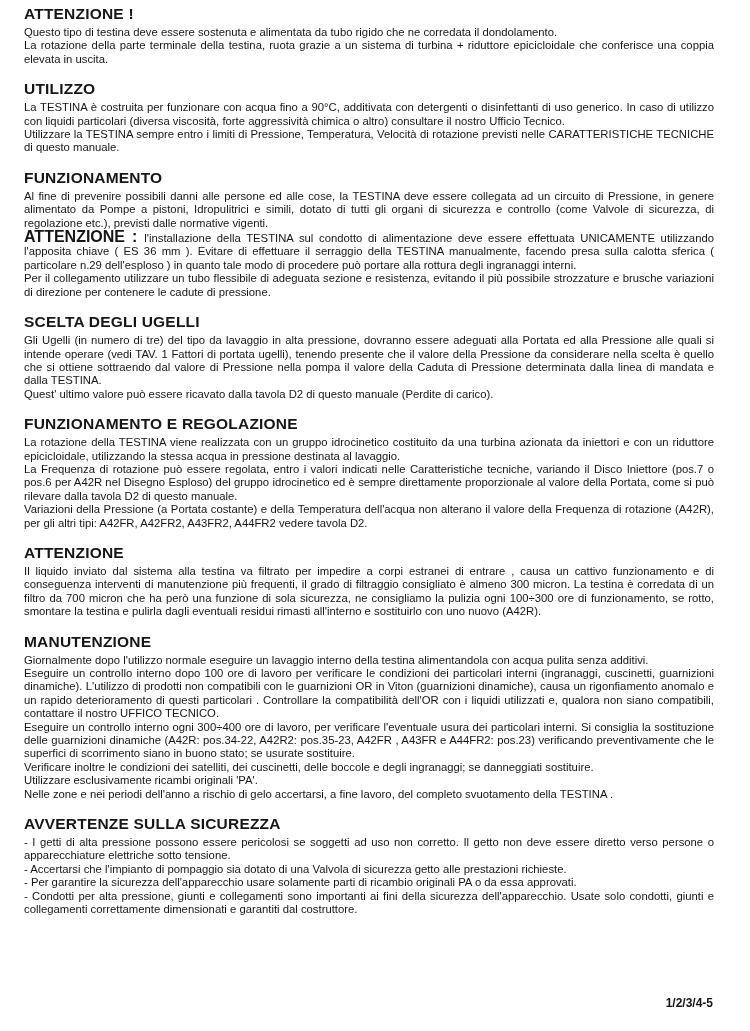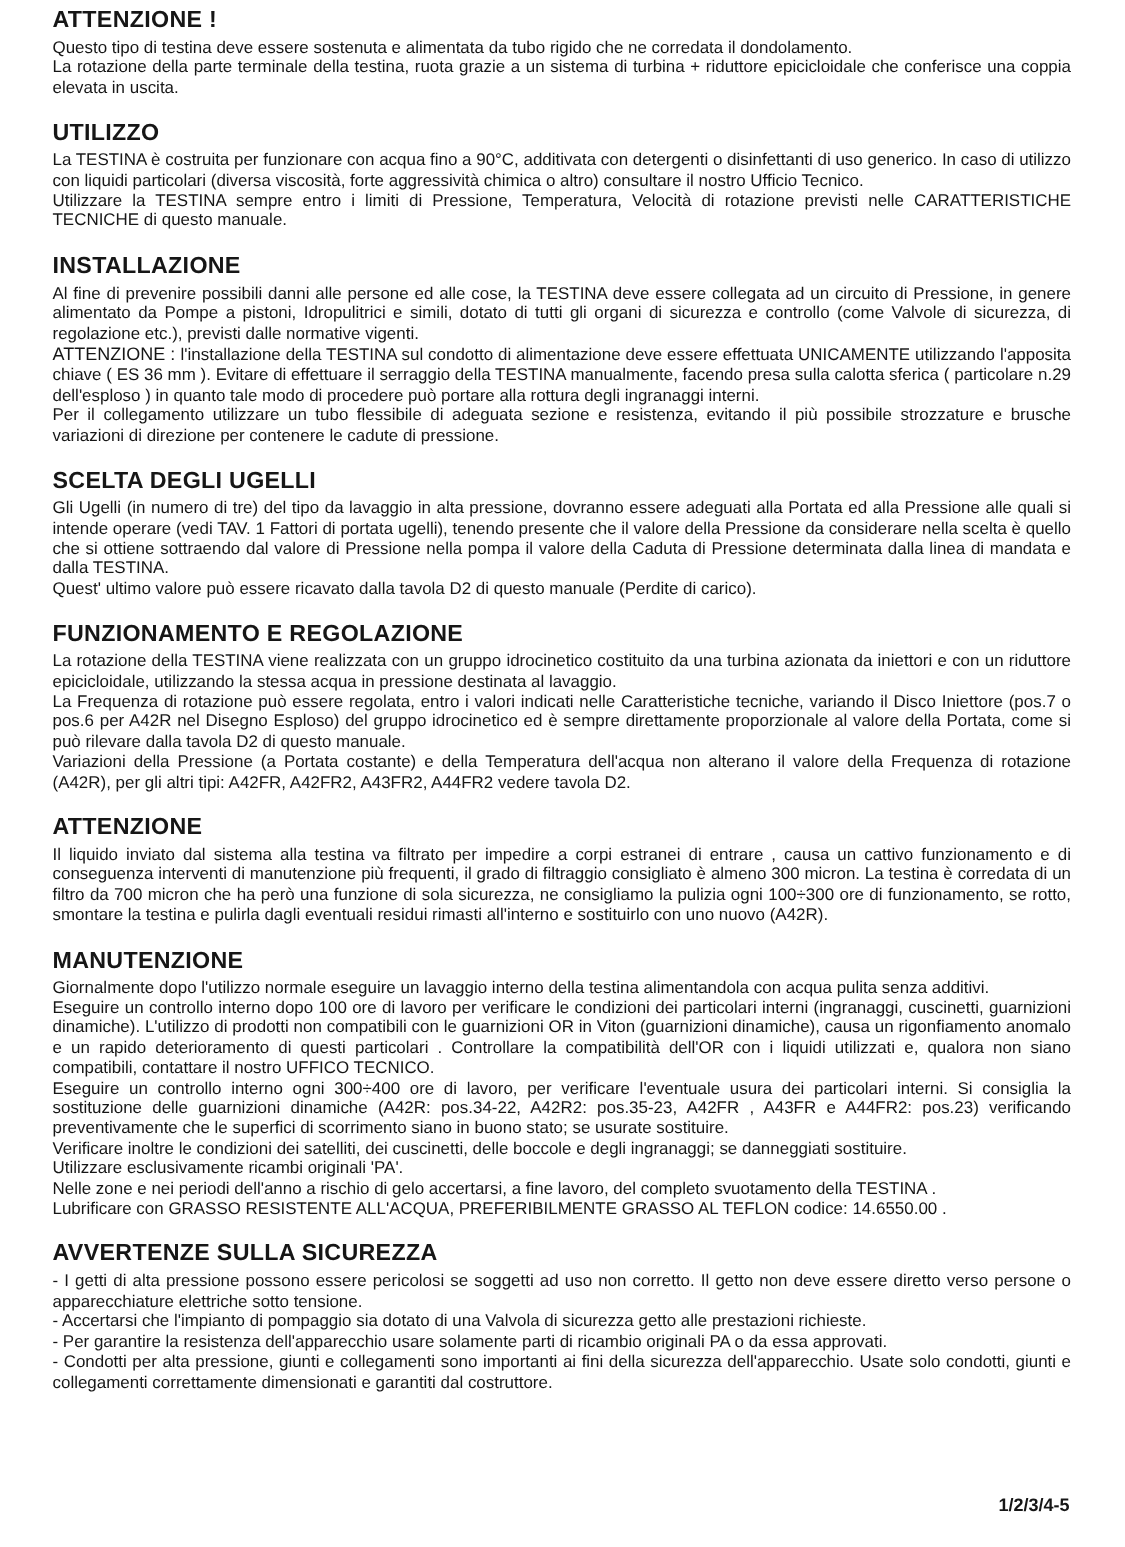--- a/index.html
+++ b/index.html
@@ -9,43 +9,43 @@
   body {
     width: 750px;
     height: 1031px;
     background: #ffffff;
     color: #161616;
     font-family: "Liberation Sans", sans-serif;
     position: relative;
     overflow: hidden;
   }
   .page {
-    padding: 3px 36px 0 35px;
+    padding: 3px 36px 0 24px;
   }
   .section-heading {
     font-size: 15.5px;
     font-weight: bold;
     letter-spacing: 0.2px;
     margin: 14px 0 3px 0;
     line-height: 18px;
   }
   .doc-section:first-child .section-heading {
     margin-top: 2px;
   }
   .doc-paragraph {
     font-size: 11.3px;
     line-height: 13.4px;
     margin: 0;
     text-align: justify;
   }
   .run-normal { font-weight: normal; }
   .run-bold { font-weight: normal; }
   .run-bold-large {
-    font-weight: normal;
-    font-size: 12px;
+    font-weight: bold;
+    font-size: 16px;
   }
   .page-footer {
     position: absolute;
     right: 37px;
     top: 996px;
     font-size: 12px;
     font-weight: bold;
   }
 </style>
 </head>
@@ -57,21 +57,21 @@
         <h2 class="section-heading">ATTENZIONE !</h2>
         <p class="doc-paragraph"><span class="run run-normal">Questo tipo di testina deve essere sostenuta e alimentata da tubo rigido che ne corredata il dondolamento.</span></p>
         <p class="doc-paragraph"><span class="run run-normal">La rotazione della parte terminale della testina, ruota grazie a un sistema di turbina + riduttore epicicloidale che conferisce una coppia elevata in uscita.</span></p>
       </section>
       <section class="doc-section">
         <h2 class="section-heading">UTILIZZO</h2>
         <p class="doc-paragraph"><span class="run run-normal">La TESTINA è costruita per funzionare con acqua fino a 90°C, additivata con detergenti o disinfettanti  di uso generico. In caso di utilizzo con liquidi particolari (diversa viscosità, forte aggressività chimica o altro) consultare il nostro Ufficio Tecnico.</span></p>
         <p class="doc-paragraph"><span class="run run-normal">Utilizzare la TESTINA sempre entro i limiti di Pressione, Temperatura, Velocità di rotazione previsti nelle CARATTERISTICHE TECNICHE di questo manuale.</span></p>
       </section>
       <section class="doc-section">
-        <h2 class="section-heading">INSTALLAZIONE</h2>
+        <h2 class="section-heading">FUNZIONAMENTO</h2>
         <p class="doc-paragraph"><span class="run run-normal">Al fine di prevenire possibili danni alle persone ed alle cose, la TESTINA deve essere collegata ad un circuito di Pressione, in genere alimentato da Pompe a pistoni, Idropulitrici e simili, dotato di tutti gli organi di sicurezza e controllo (come Valvole di sicurezza, di regolazione etc.), previsti dalle normative vigenti.</span></p>
         <p class="doc-paragraph"><span class="run run-bold-large">ATTENZIONE : </span><span class="run run-bold">l'installazione della TESTINA sul condotto di alimentazione deve essere effettuata UNICAMENTE utilizzando l'apposita chiave ( ES 36 mm ). Evitare di effettuare il serraggio della TESTINA manualmente, facendo presa sulla calotta sferica ( particolare n.29 dell'esploso ) in quanto tale modo di procedere può portare alla rottura degli ingranaggi interni.</span></p>
         <p class="doc-paragraph"><span class="run run-normal">Per il collegamento utilizzare un tubo flessibile di adeguata sezione e resistenza, evitando il più possibile strozzature e brusche variazioni di direzione per contenere le cadute di pressione.</span></p>
       </section>
       <section class="doc-section">
         <h2 class="section-heading">SCELTA DEGLI UGELLI</h2>
         <p class="doc-paragraph"><span class="run run-normal">Gli Ugelli (in numero di tre) del tipo da lavaggio in alta pressione, dovranno essere adeguati alla Portata ed alla Pressione alle quali si intende operare (vedi TAV. 1 Fattori di portata ugelli), tenendo presente che il valore della Pressione da considerare nella scelta è quello che si ottiene sottraendo dal valore di Pressione nella pompa il valore della Caduta di Pressione determinata dalla linea di mandata e dalla TESTINA.</span></p>
         <p class="doc-paragraph"><span class="run run-normal">Quest' ultimo valore può essere ricavato dalla tavola D2 di questo manuale (Perdite di carico).</span></p>
       </section>
       <section class="doc-section">
@@ -85,25 +85,24 @@
         <p class="doc-paragraph"><span class="run run-normal">Il liquido inviato dal sistema alla testina va filtrato per impedire a corpi estranei di entrare , causa un cattivo funzionamento e di conseguenza interventi di manutenzione più frequenti, il grado di filtraggio consigliato è almeno </span><span class="run run-bold">300 micron</span><span class="run run-normal">. La testina è corredata di un filtro da 700 micron che ha però una funzione di sola sicurezza, ne consigliamo la pulizia ogni 100÷300 ore di funzionamento, se rotto, smontare la testina e pulirla dagli eventuali residui rimasti all'interno e sostituirlo con uno nuovo (A42R).</span></p>
       </section>
       <section class="doc-section">
         <h2 class="section-heading">MANUTENZIONE</h2>
         <p class="doc-paragraph"><span class="run run-normal">Giornalmente dopo l'utilizzo normale eseguire un lavaggio interno della testina alimentandola con  acqua pulita senza additivi.</span></p>
         <p class="doc-paragraph"><span class="run run-normal">Eseguire un controllo interno dopo 100 ore di lavoro per verificare le condizioni dei particolari  interni (ingranaggi, cuscinetti, guarnizioni dinamiche). L'utilizzo di prodotti non compatibili con le guarnizioni  OR in Viton (guarnizioni dinamiche), causa un </span><span class="run run-bold">rigonfiamento anomalo</span><span class="run run-normal"> e un rapido deterioramento di questi particolari . Controllare la compatibilità dell'OR con i liquidi utilizzati e, qualora non siano compatibili, contattare il nostro UFFICO TECNICO.</span></p>
         <p class="doc-paragraph"><span class="run run-normal">Eseguire un controllo interno ogni 300÷400 ore di lavoro, per verificare l'eventuale usura dei particolari interni. Si consiglia la sostituzione delle guarnizioni dinamiche (A42R: pos.34-22, A42R2: pos.35-23, A42FR , A43FR e A44FR2: pos.23) verificando preventivamente che le superfici di scorrimento siano in buono stato; se usurate </span><span class="run run-bold">sostituire</span><span class="run run-normal">.</span></p>
         <p class="doc-paragraph"><span class="run run-normal">Verificare inoltre le condizioni dei satelliti, dei cuscinetti, delle boccole e degli ingranaggi; se </span><span class="run run-bold">danneggiati sostituire</span><span class="run run-normal">.</span></p>
         <p class="doc-paragraph"><span class="run run-bold">Utilizzare esclusivamente ricambi originali 'PA'.</span></p>
         <p class="doc-paragraph"><span class="run run-normal">Nelle zone e nei periodi dell'anno a rischio di gelo accertarsi, a fine lavoro, del completo svuotamento della TESTINA .</span></p>
-        <p class="doc-paragraph"><span class="run run-normal">Lubrificare  con </span><span class="run run-bold">GRASSO RESISTENTE ALL'ACQUA, PREFERIBILMENTE GRASSO AL TEFLON codice: 14.6550.00</span><span class="run run-normal"> .</span></p>
       </section>
       <section class="doc-section">
         <h2 class="section-heading">AVVERTENZE SULLA SICUREZZA</h2>
         <p class="doc-paragraph"><span class="run run-bold">- I getti di alta pressione possono essere pericolosi se soggetti ad uso non corretto. Il getto non deve essere diretto verso persone o apparecchiature elettriche sotto tensione.</span></p>
         <p class="doc-paragraph"><span class="run run-bold">- Accertarsi che l'impianto di pompaggio sia dotato di una Valvola di sicurezza getto alle prestazioni richieste.</span></p>
-        <p class="doc-paragraph"><span class="run run-bold">- Per garantire la resistenza dell'apparecchio usare solamente parti di ricambio originali PA o da essa approvati.</span></p>
+        <p class="doc-paragraph"><span class="run run-bold">- Per garantire la sicurezza dell'apparecchio usare solamente parti di ricambio originali PA o da essa approvati.</span></p>
         <p class="doc-paragraph"><span class="run run-bold">- Condotti per alta pressione, giunti e collegamenti sono importanti ai fini della sicurezza dell'apparecchio. Usate solo condotti, giunti e collegamenti correttamente dimensionati e garantiti dal costruttore.</span></p>
       </section>
     </main>
 </div>
 
 <div class="page-footer">1/2/3/4-5</div>
 
 </body></html>

